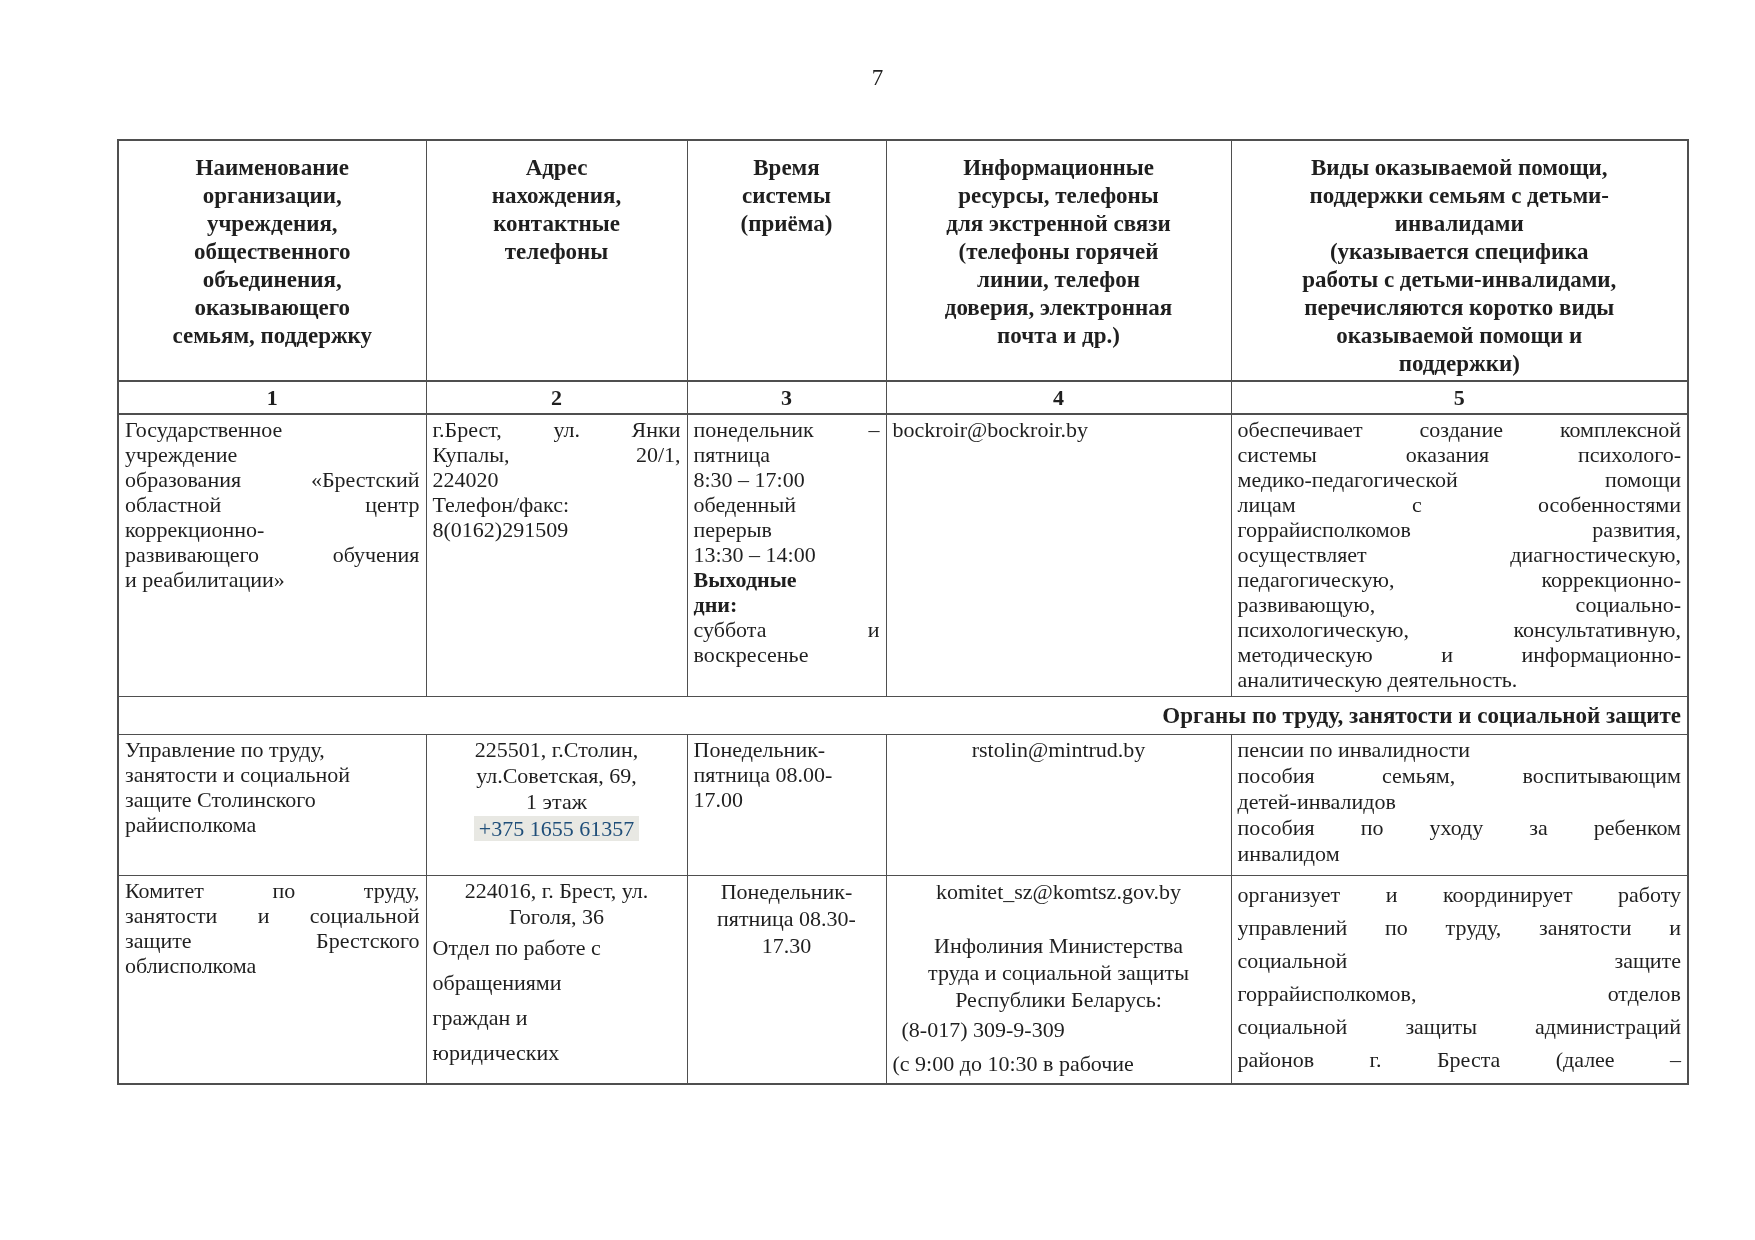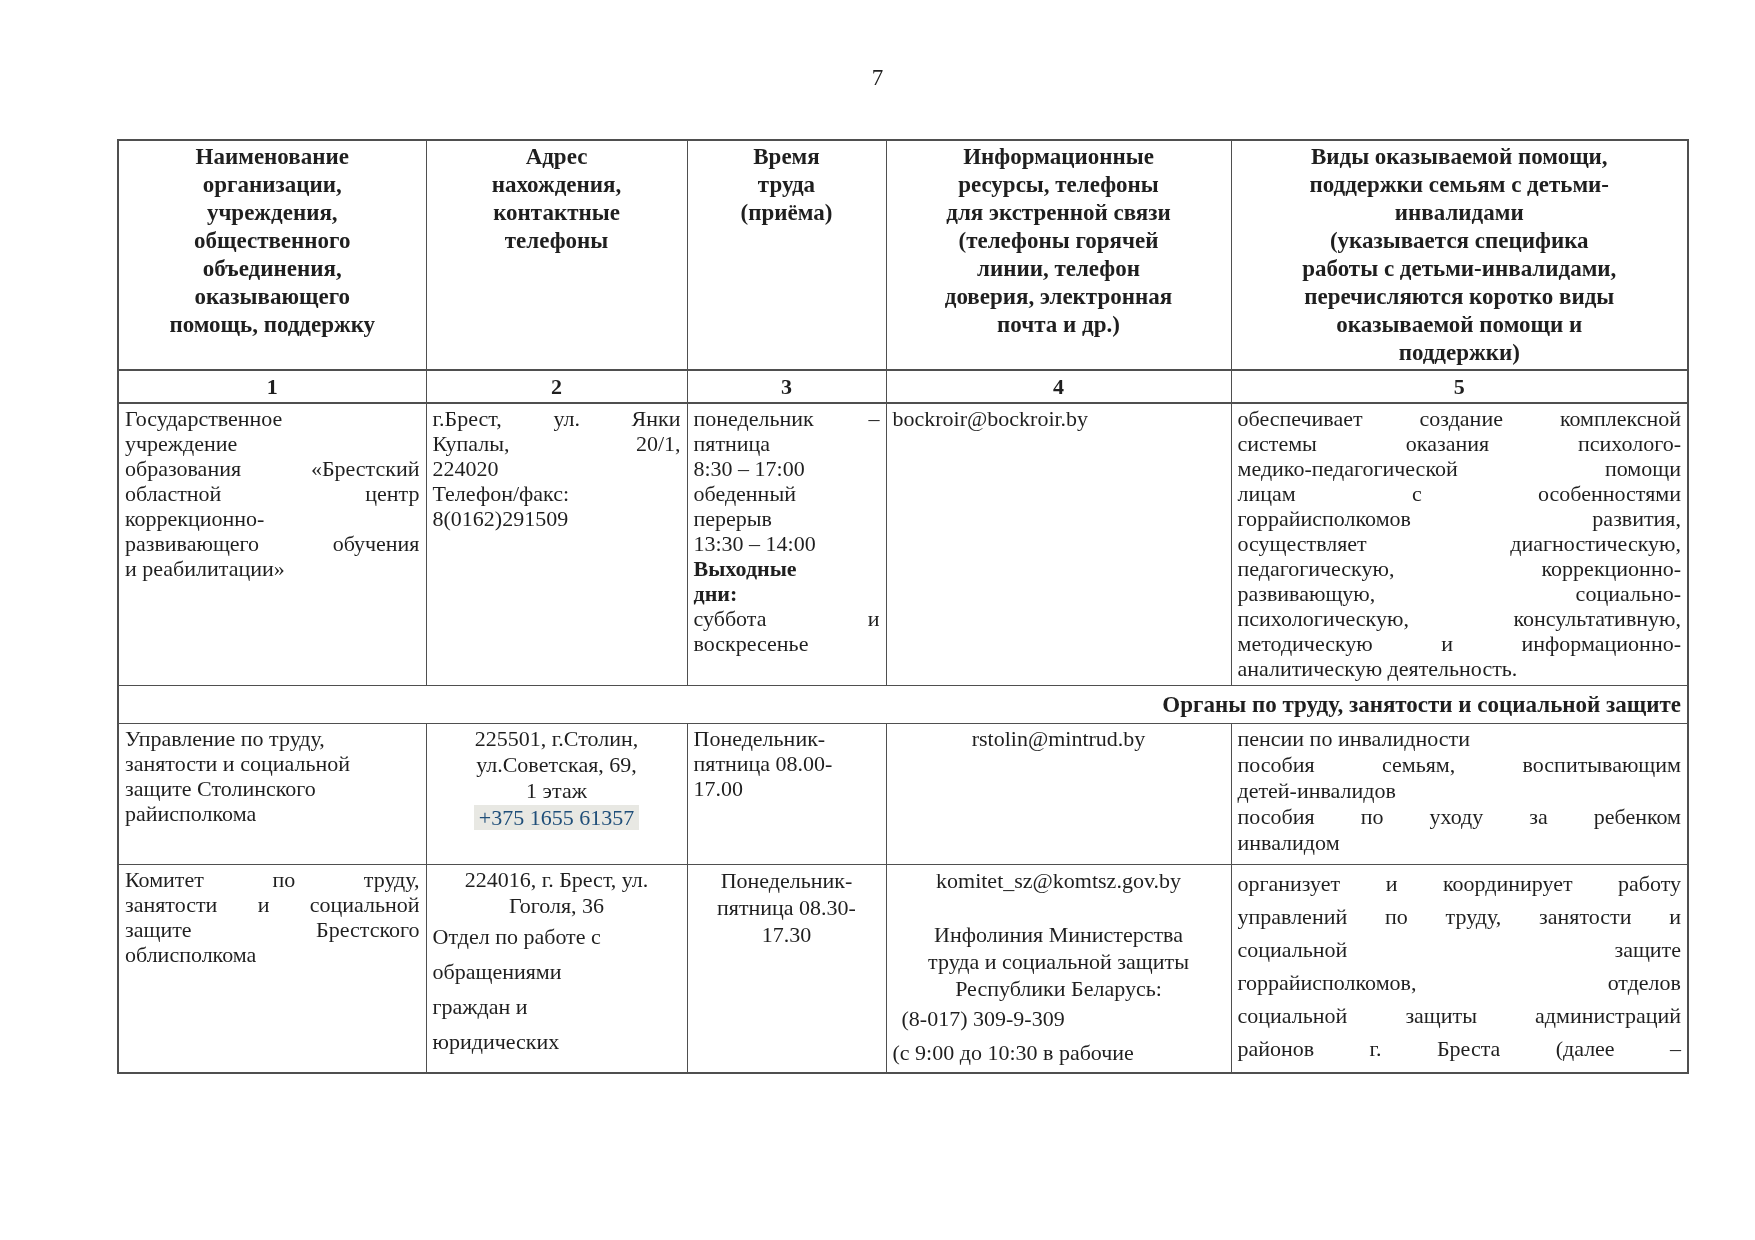--- a/index.html
+++ b/index.html
@@ -16,21 +16,21 @@
     position:absolute;left:117px;top:139px;width:1570px;
     border-collapse:collapse;table-layout:fixed;
     border:2px solid #4f4f4f;
   }
   td,th{
     border:1px solid #4f4f4f;vertical-align:top;
     padding:2px 6px;overflow:hidden;
   }
   tr.hdr th{
     height:218px;font-size:23px;line-height:28px;font-weight:bold;
-    text-align:center;border-bottom-width:2px;padding-top:2px;
+    text-align:center;border-bottom-width:2px;padding-top:13px;
   }
   tr.nums td{
     height:26px;font-size:22px;line-height:27px;font-weight:bold;
     text-align:center;border-bottom-width:2px;
   }
   tr.r1 td{height:277px;}
   tr.sec td{
     height:32px;font-size:23px;line-height:33px;font-weight:bold;text-align:right;
   }
   tr.r2 td{height:136px;}
@@ -68,31 +68,31 @@
 
   <tbody>
       <tr class="hdr">
     <th>
       <div>Наименование</div>
       <div>организации,</div>
       <div>учреждения,</div>
       <div>общественного</div>
       <div>объединения,</div>
       <div>оказывающего</div>
-      <div>помощь, поддержку</div>
+      <div>семьям, поддержку</div>
     </th>
     <th>
       <div>Адрес</div>
       <div>нахождения,</div>
       <div>контактные</div>
       <div>телефоны</div>
     </th>
     <th>
       <div>Время</div>
-      <div>труда</div>
+      <div>системы</div>
       <div>(приёма)</div>
     </th>
     <th>
       <div>Информационные</div>
       <div>ресурсы, телефоны</div>
       <div>для экстренной связи</div>
       <div>(телефоны горячей</div>
       <div>линии, телефон</div>
       <div>доверия, электронная</div>
       <div>почта и др.)</div>

